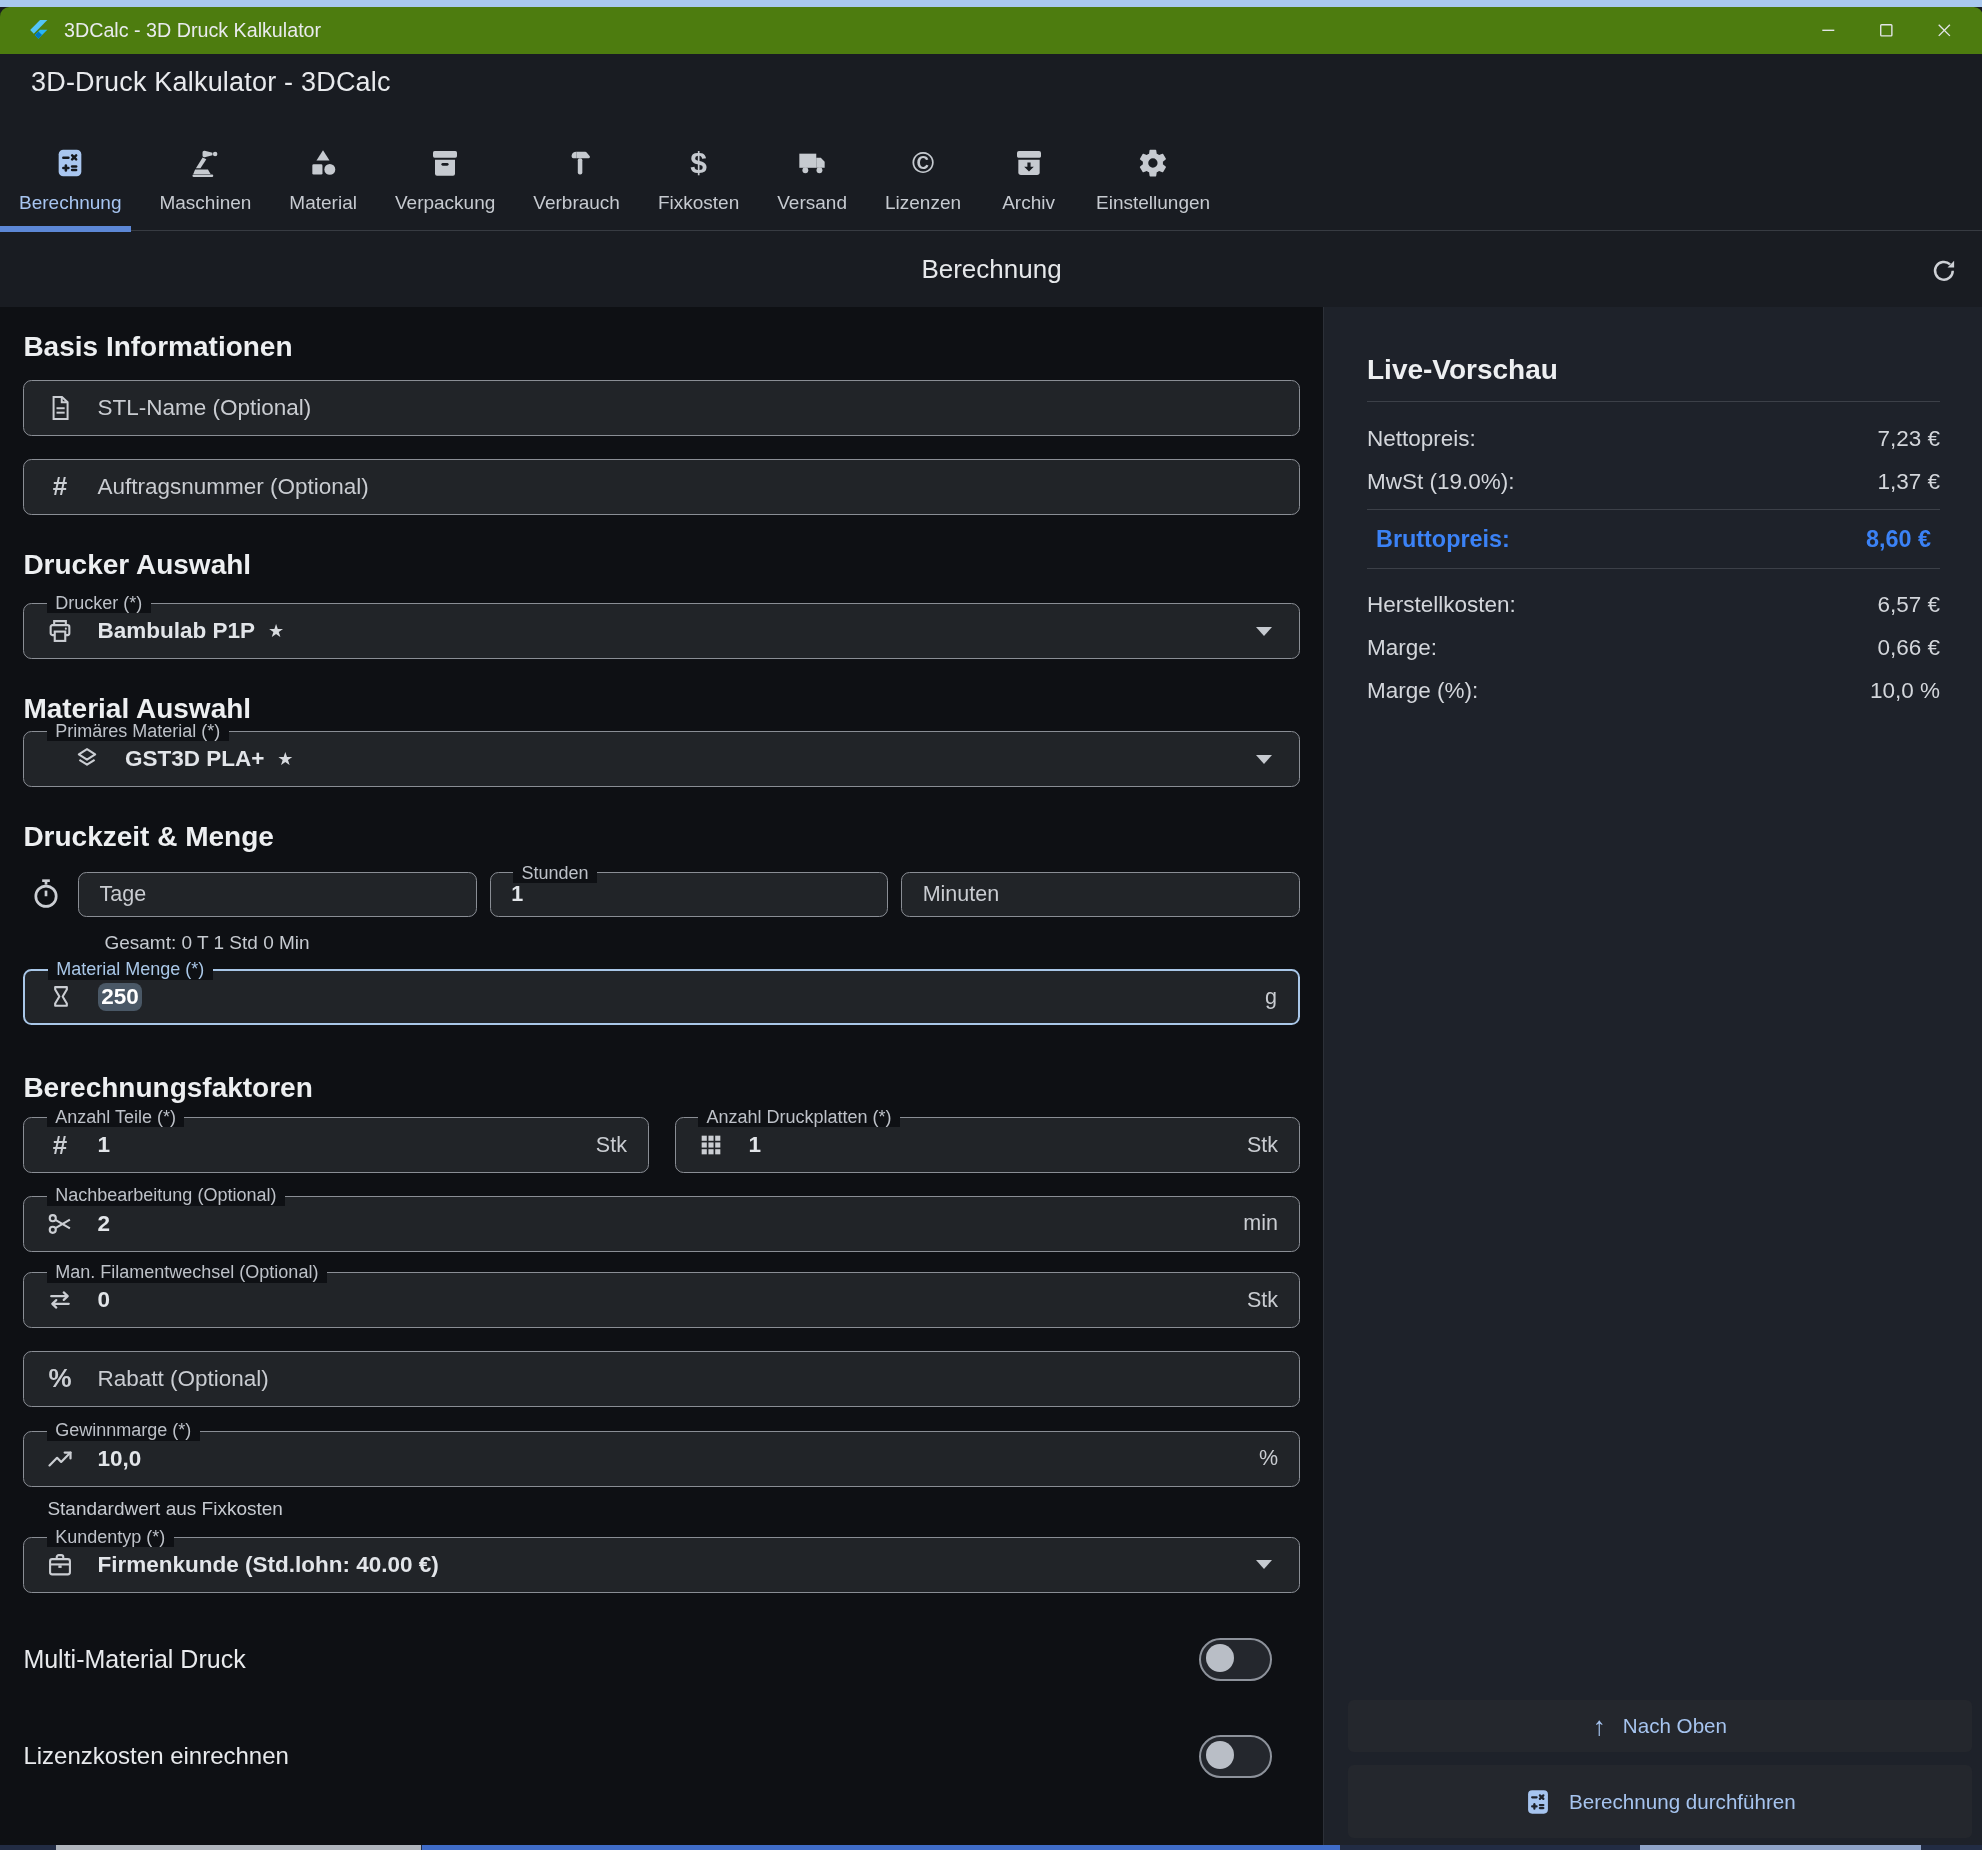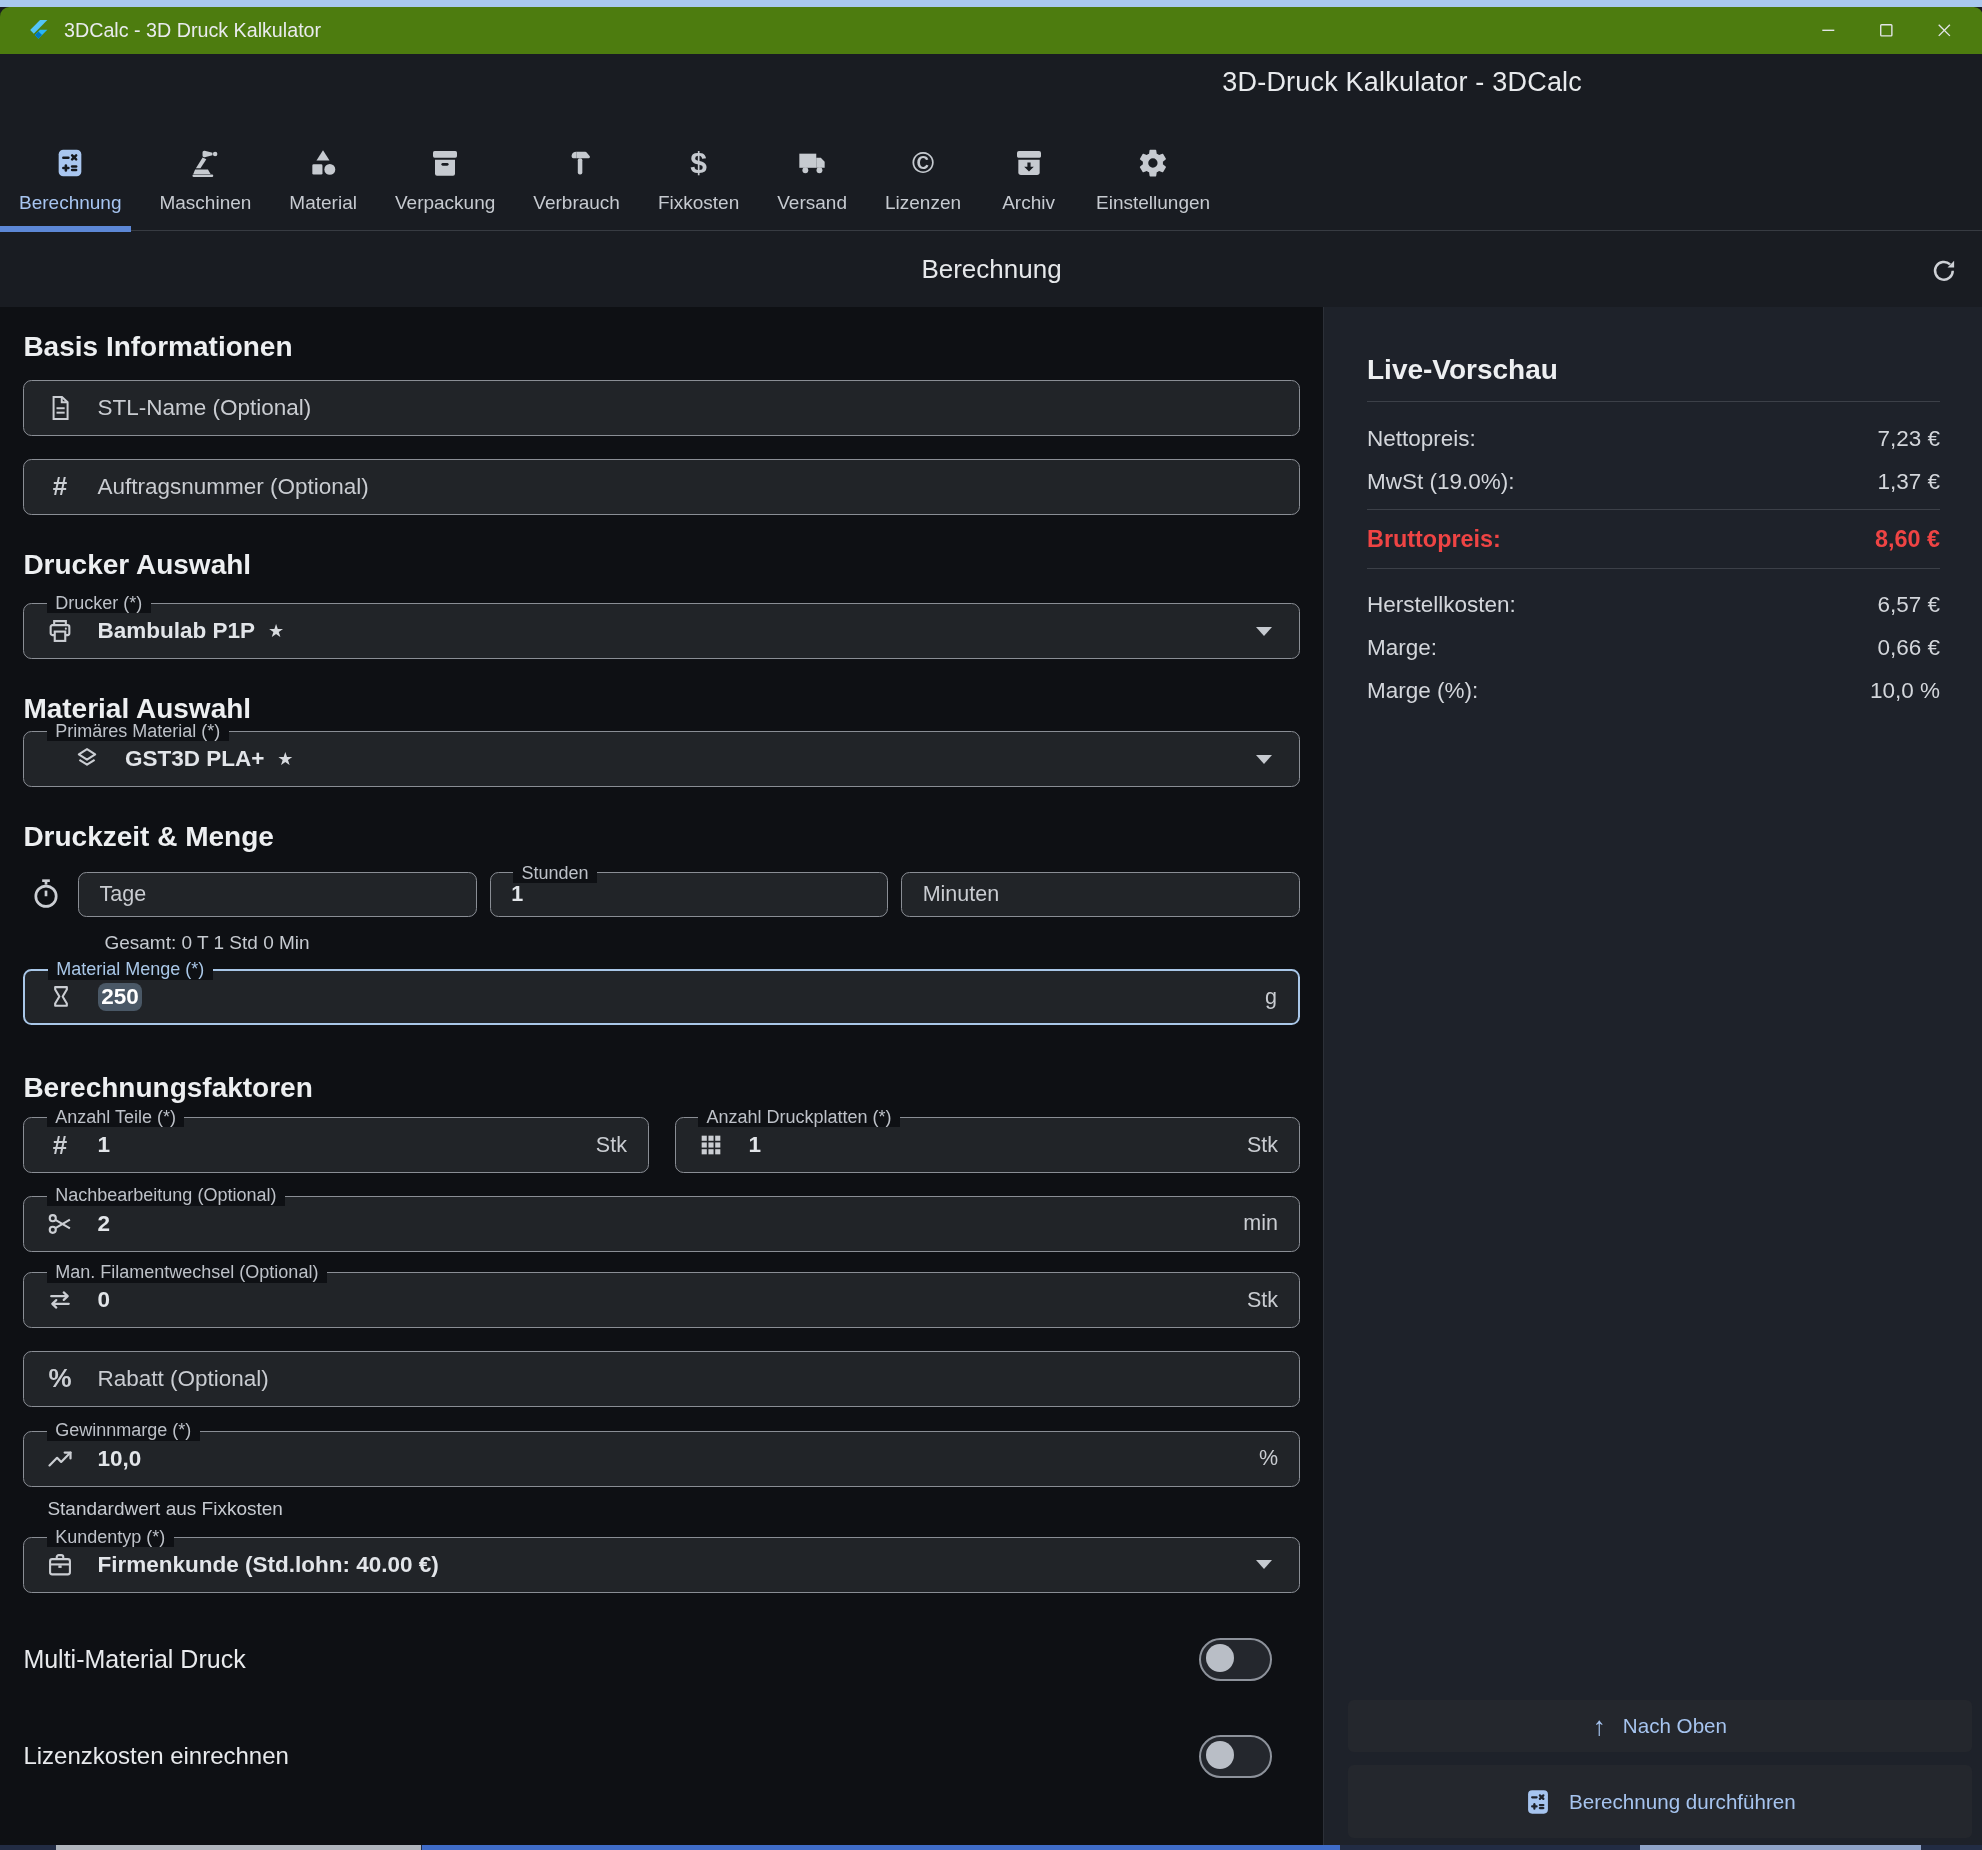--- a/index.html
+++ b/index.html
@@ -13,22 +13,22 @@
               background:#4d7c0f; border-radius:9.4px 9.4px 0 0;
               display:flex; align-items:center; padding:0 9.4px 0 26px; }
   .app-icon { width:25px; height:25px; margin-right:13px; }
   .tb-title { color:#e9ebee; font-size:19.7px; }
   .tb-controls { margin-left:auto; display:flex; }
   .tb-btn { width:58px; height:41px; display:flex; align-items:center; justify-content:center;
             color:#e3e5e8; cursor:pointer; }
   .tb-btn svg { width:20.6px; height:20.6px; }
 
   
-  .app-title { position:absolute; top:67px; left:0; width:1582px; text-align:right;
-               color:#e8eaed; font-size:27px; letter-spacing:0.2px; }
+  .app-title { position:absolute; top:67px; left:0; width:1582px; text-align:left;
+               color:#e8eaed; font-size:27px; letter-spacing:0.2px;padding-left:31px; }
 
   
   .tabbar { position:absolute; top:137px; left:0; width:1983px; height:94px;
             display:flex; align-items:flex-start; border-bottom:1.9px solid #373b42; }
   .tab { min-width:97px; padding:9.4px 19px 0 19px; display:flex; flex-direction:column;
          align-items:center; gap:11.2px; cursor:pointer; }
   .tab .ticon { width:34px; height:34px; color:#c6cad0; display:flex; align-items:center;
                 justify-content:center; font-size:30px; font-weight:bold; line-height:34px; }
   .tab .ticon svg { width:32px; height:32px; }
   .tab .tlabel { font-size:19px; color:#c6cad0; white-space:nowrap; }
@@ -92,21 +92,21 @@
                   border-radius:50%; background:#b9bec6; }
   .truncated-row { margin-top:54px; display:flex; align-items:center; }
   .truncated-row .switch-label { font-size:24px; }
 
   
   .sb-title { color:#edeff1; font-size:28px; font-weight:bold; margin-top:47px; }
   .sb-hr { border:none; border-top:0.9px solid #3c4048; margin-top:15px; }
   .sb-row { display:flex; margin-top:15px; color:#d3d6db; font-size:22.5px; line-height:28px; }
   .sb-row .v { margin-left:auto; }
   .sb-row.first { margin-top:22.5px; }
-  .sb-row.bold { font-weight:bold; color:#ef4444; font-size:23.4px; margin:15px 0; }
+  .sb-row.bold { font-weight:bold; color:#3b82f6; font-size:23.4px; margin:15px 9px; }
   .sb-btn { position:absolute; left:24px; right:11.2px; background:#24272d; border-radius:5.6px;
             display:flex; align-items:center; justify-content:center; gap:17px;
             color:#a6c4ef; font-size:20.6px; cursor:pointer; }
   .sb-btn .bicon { font-size:26px; line-height:26px; }
   .sb-btn .bicon svg { width:28px; height:28px; display:block; }
   .btn-top { bottom:98px; height:52px; }
   .btn-calc { bottom:12px; height:73px; }
 
   
   .taskbar { position:absolute; left:0; bottom:0; width:1983px; height:4.7px; background:#222c44; }

